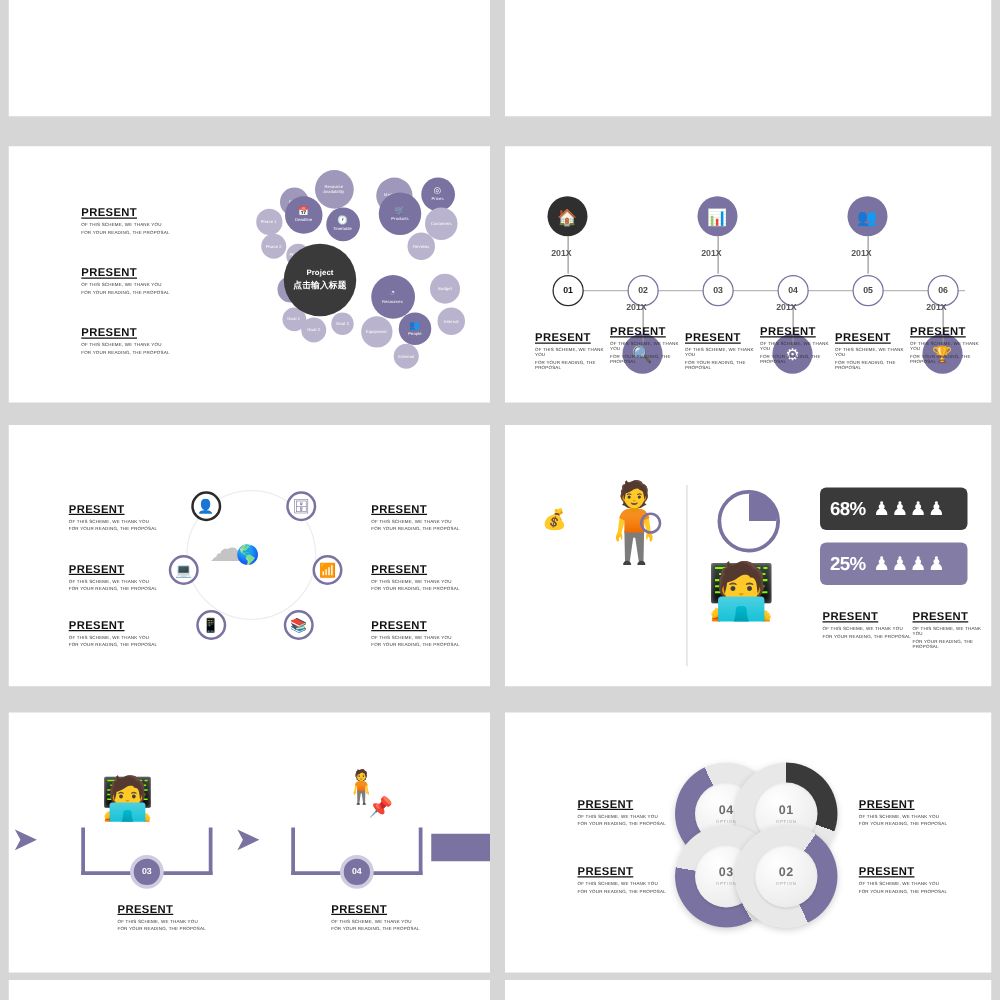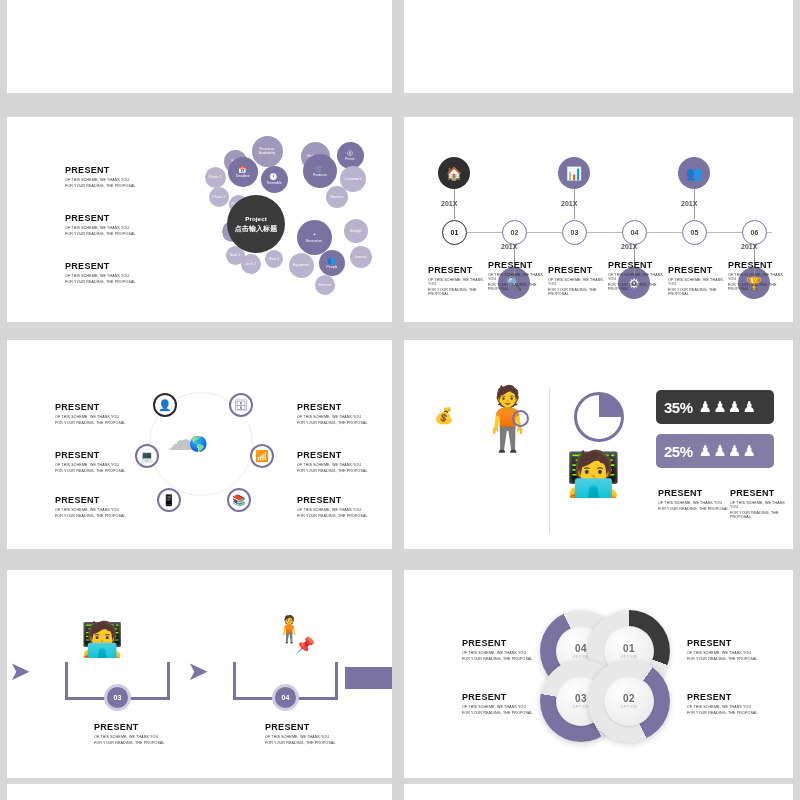--- a/index.html
+++ b/index.html
@@ -2,21 +2,21 @@
 <html><head>
 <meta charset="utf-8">
 <style>
   * { box-sizing: border-box; margin:0; padding:0; }
   html,body{ width:800px; height:800px; overflow:hidden; background:#d6d6d6;
              font-family:"Liberation Sans", sans-serif; }
   #sheet{ position:relative; width:800px; height:800px; background:#d6d6d6; }
 
   .slide{ position:absolute; background:#ffffff; overflow:hidden; }
 
-  .blk .ph{ font-size:9px; font-weight:bold; color:#111; letter-spacing:.3px; }
+  .blk .ph{ font-size:9px; font-weight:bold; color:#111; letter-spacing:.3px;text-decoration:underline; }
   .blk .pl1,.blk .pl2{ font-size:3.6px; color:#333; letter-spacing:.15px; margin-top:2.5px;}
 
   
   .s3 .bub{ position:absolute; border-radius:50%; display:flex; flex-direction:column;
             align-items:center; justify-content:center; color:#fff; text-align:center;
             font-size:3.3px; line-height:1.25; letter-spacing:.1px;}
   .s3 .core{ background:#3a3a3a; color:#fff; }
   .s3 .core .t1{ font-size:6.2px; font-weight:bold; }
   .s3 .core .t2{ font-size:7px; font-weight:bold; margin-top:2px; }
   .s3 .ico{ font-size:7px; line-height:1; margin-bottom:1.5px; }
@@ -317,21 +317,21 @@
     <div style="position:absolute; left:108px; top:70px; width:17px; height:17px; border-radius:50%;
                 border:2px solid #7a72a0;"></div>
     <div class="vdiv" style="left:145px; top:48px; height:145px;"></div>
 
     <div class="clockbig" style="left:170px; top:52px; width:50px; height:50px;
          background:conic-gradient(#7a72a0 0deg 90deg, #ffffff 90deg 360deg);"></div>
 
     <div style="position:absolute; left:162px; top:112px; font-size:44px; color:#3a3a3a; line-height:1;">🧑‍💻</div>
 
     <div class="pill dkpill" style="left:252px; top:50px; width:118px; height:34px;">
-      <span class="pc">35%</span>
+      <span class="pc">68%</span>
       <span class="figs">♟♟♟♟</span>
     </div>
     <div class="pill ppill" style="left:252px; top:94px; width:118px; height:34px;">
       <span class="pc">25%</span>
       <span class="figs">♟♟♟♟</span>
     </div>
 
     <div class="blk" style="position:absolute; left:254px; top:148px;">
       <div class="ph">PRESENT</div>
       <div class="pl1">OF THIS SCHEME, WE THANK YOU</div>

